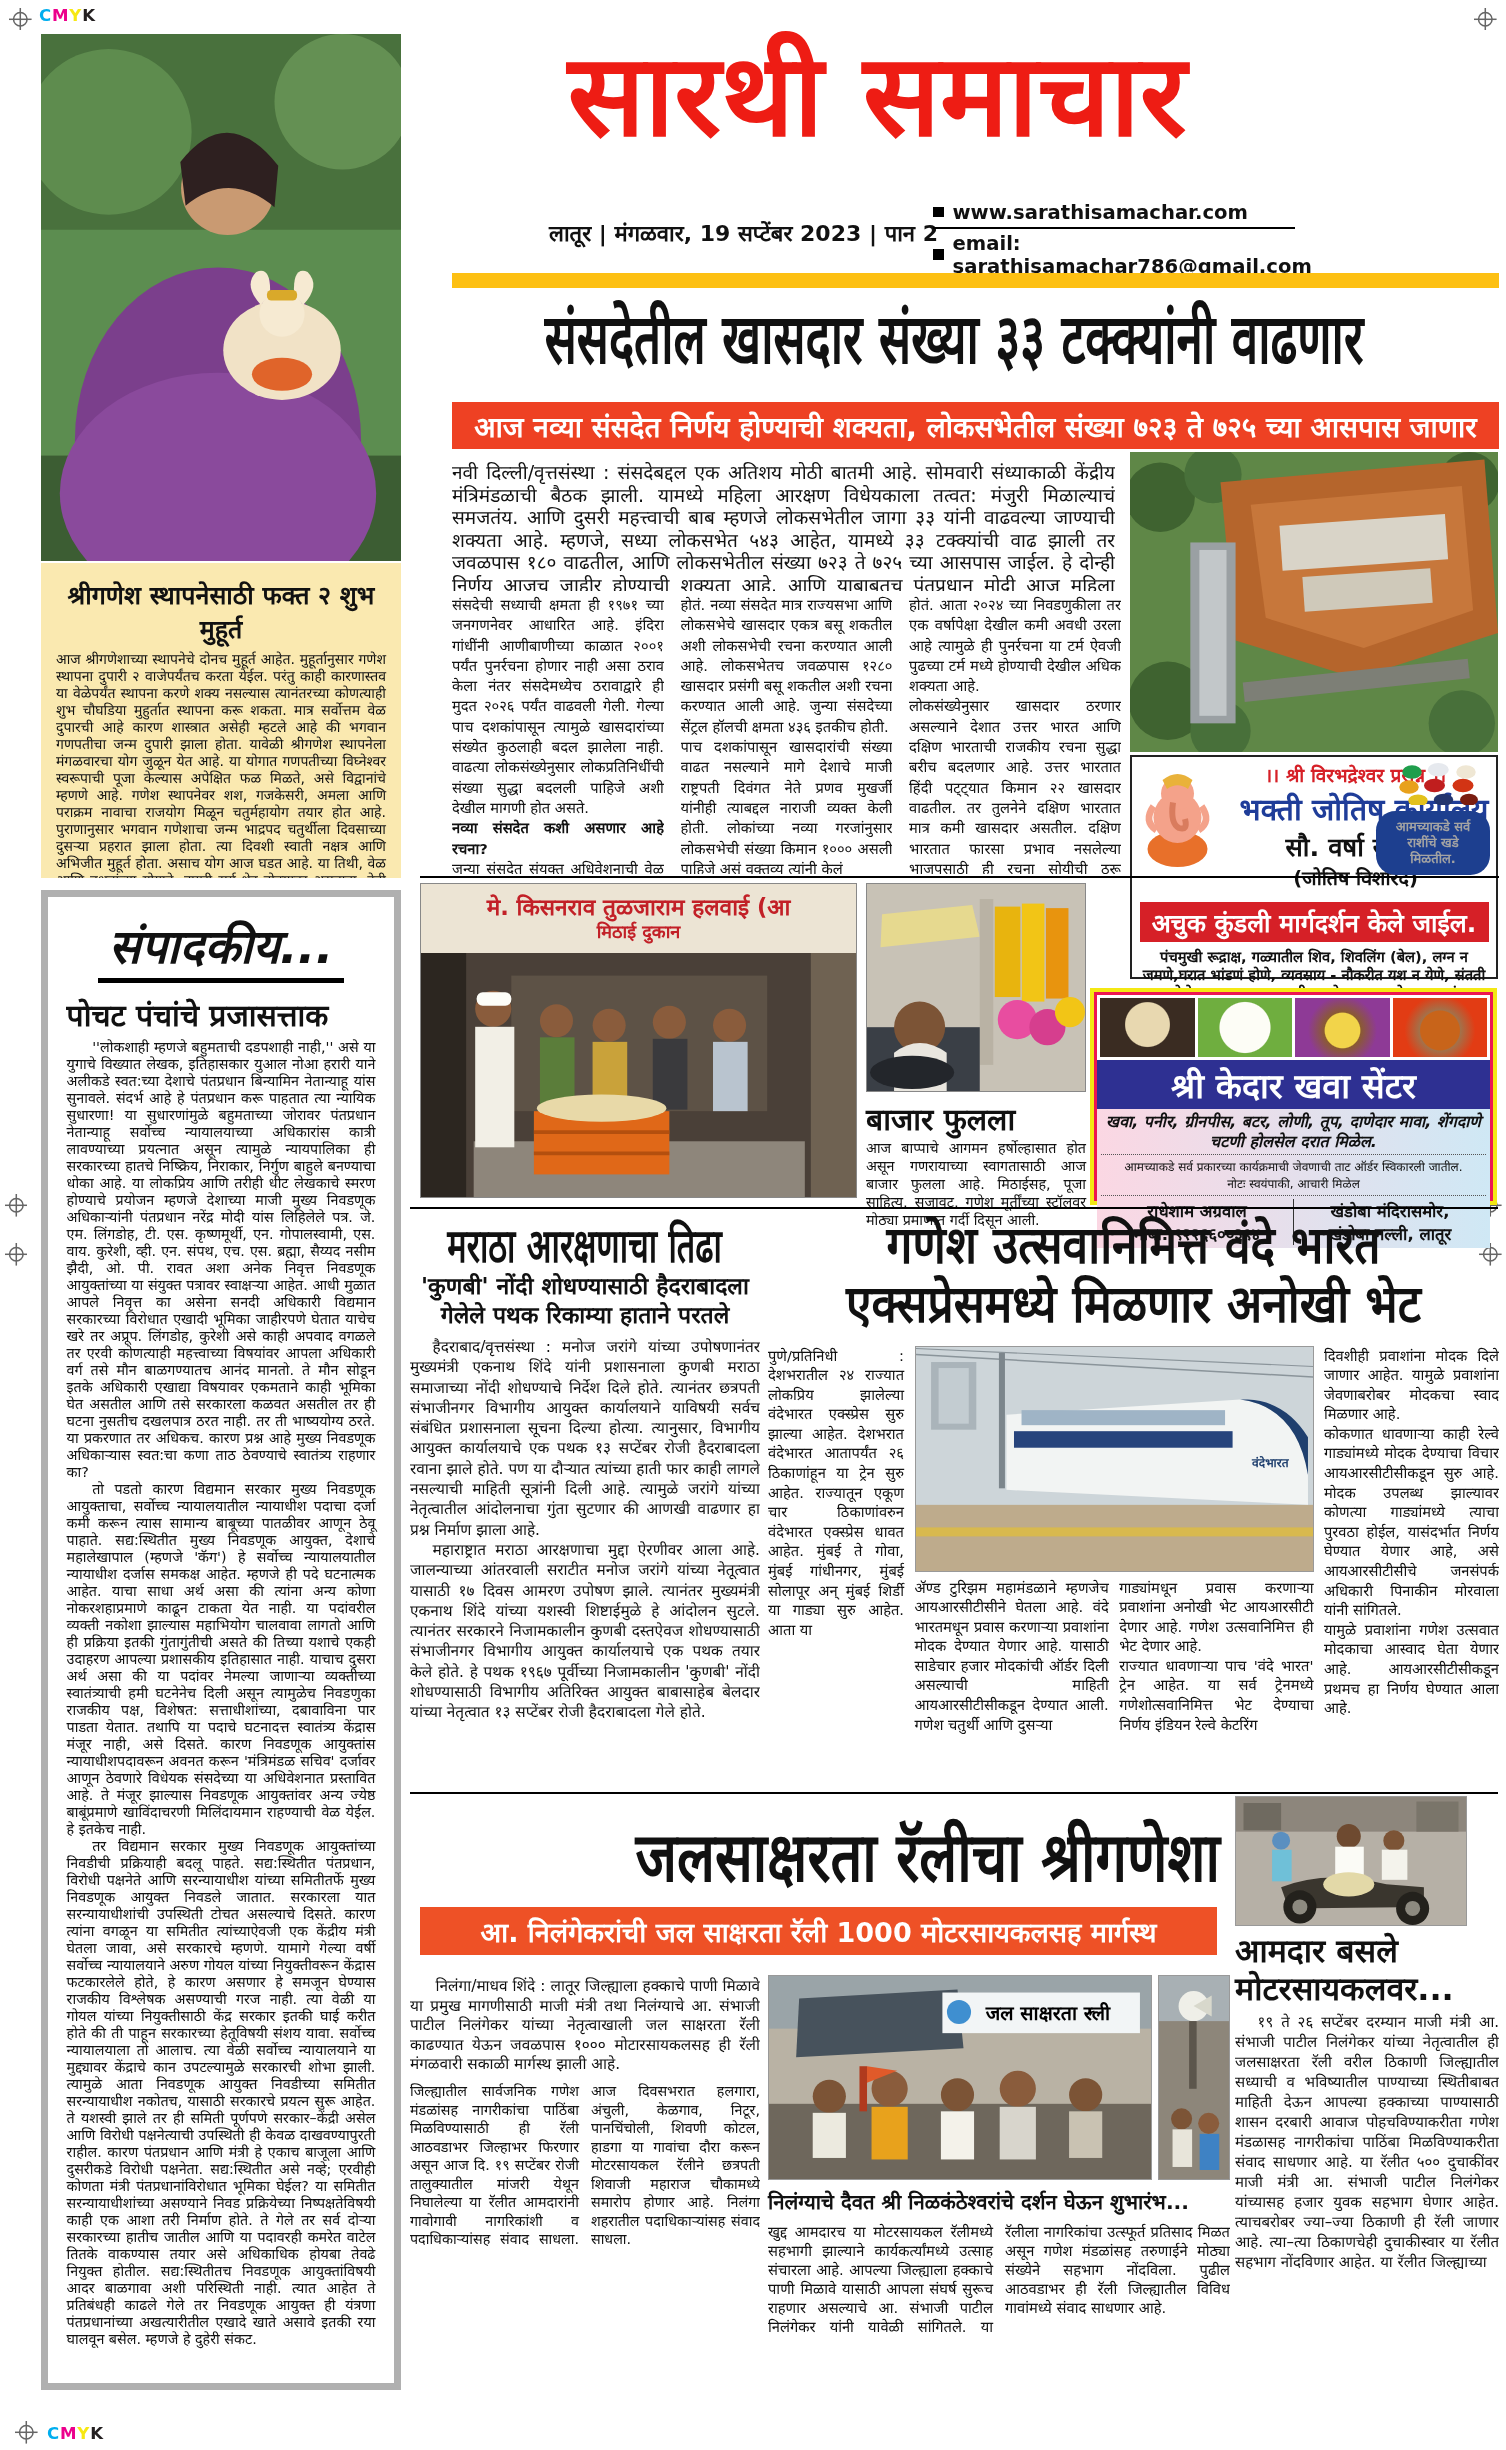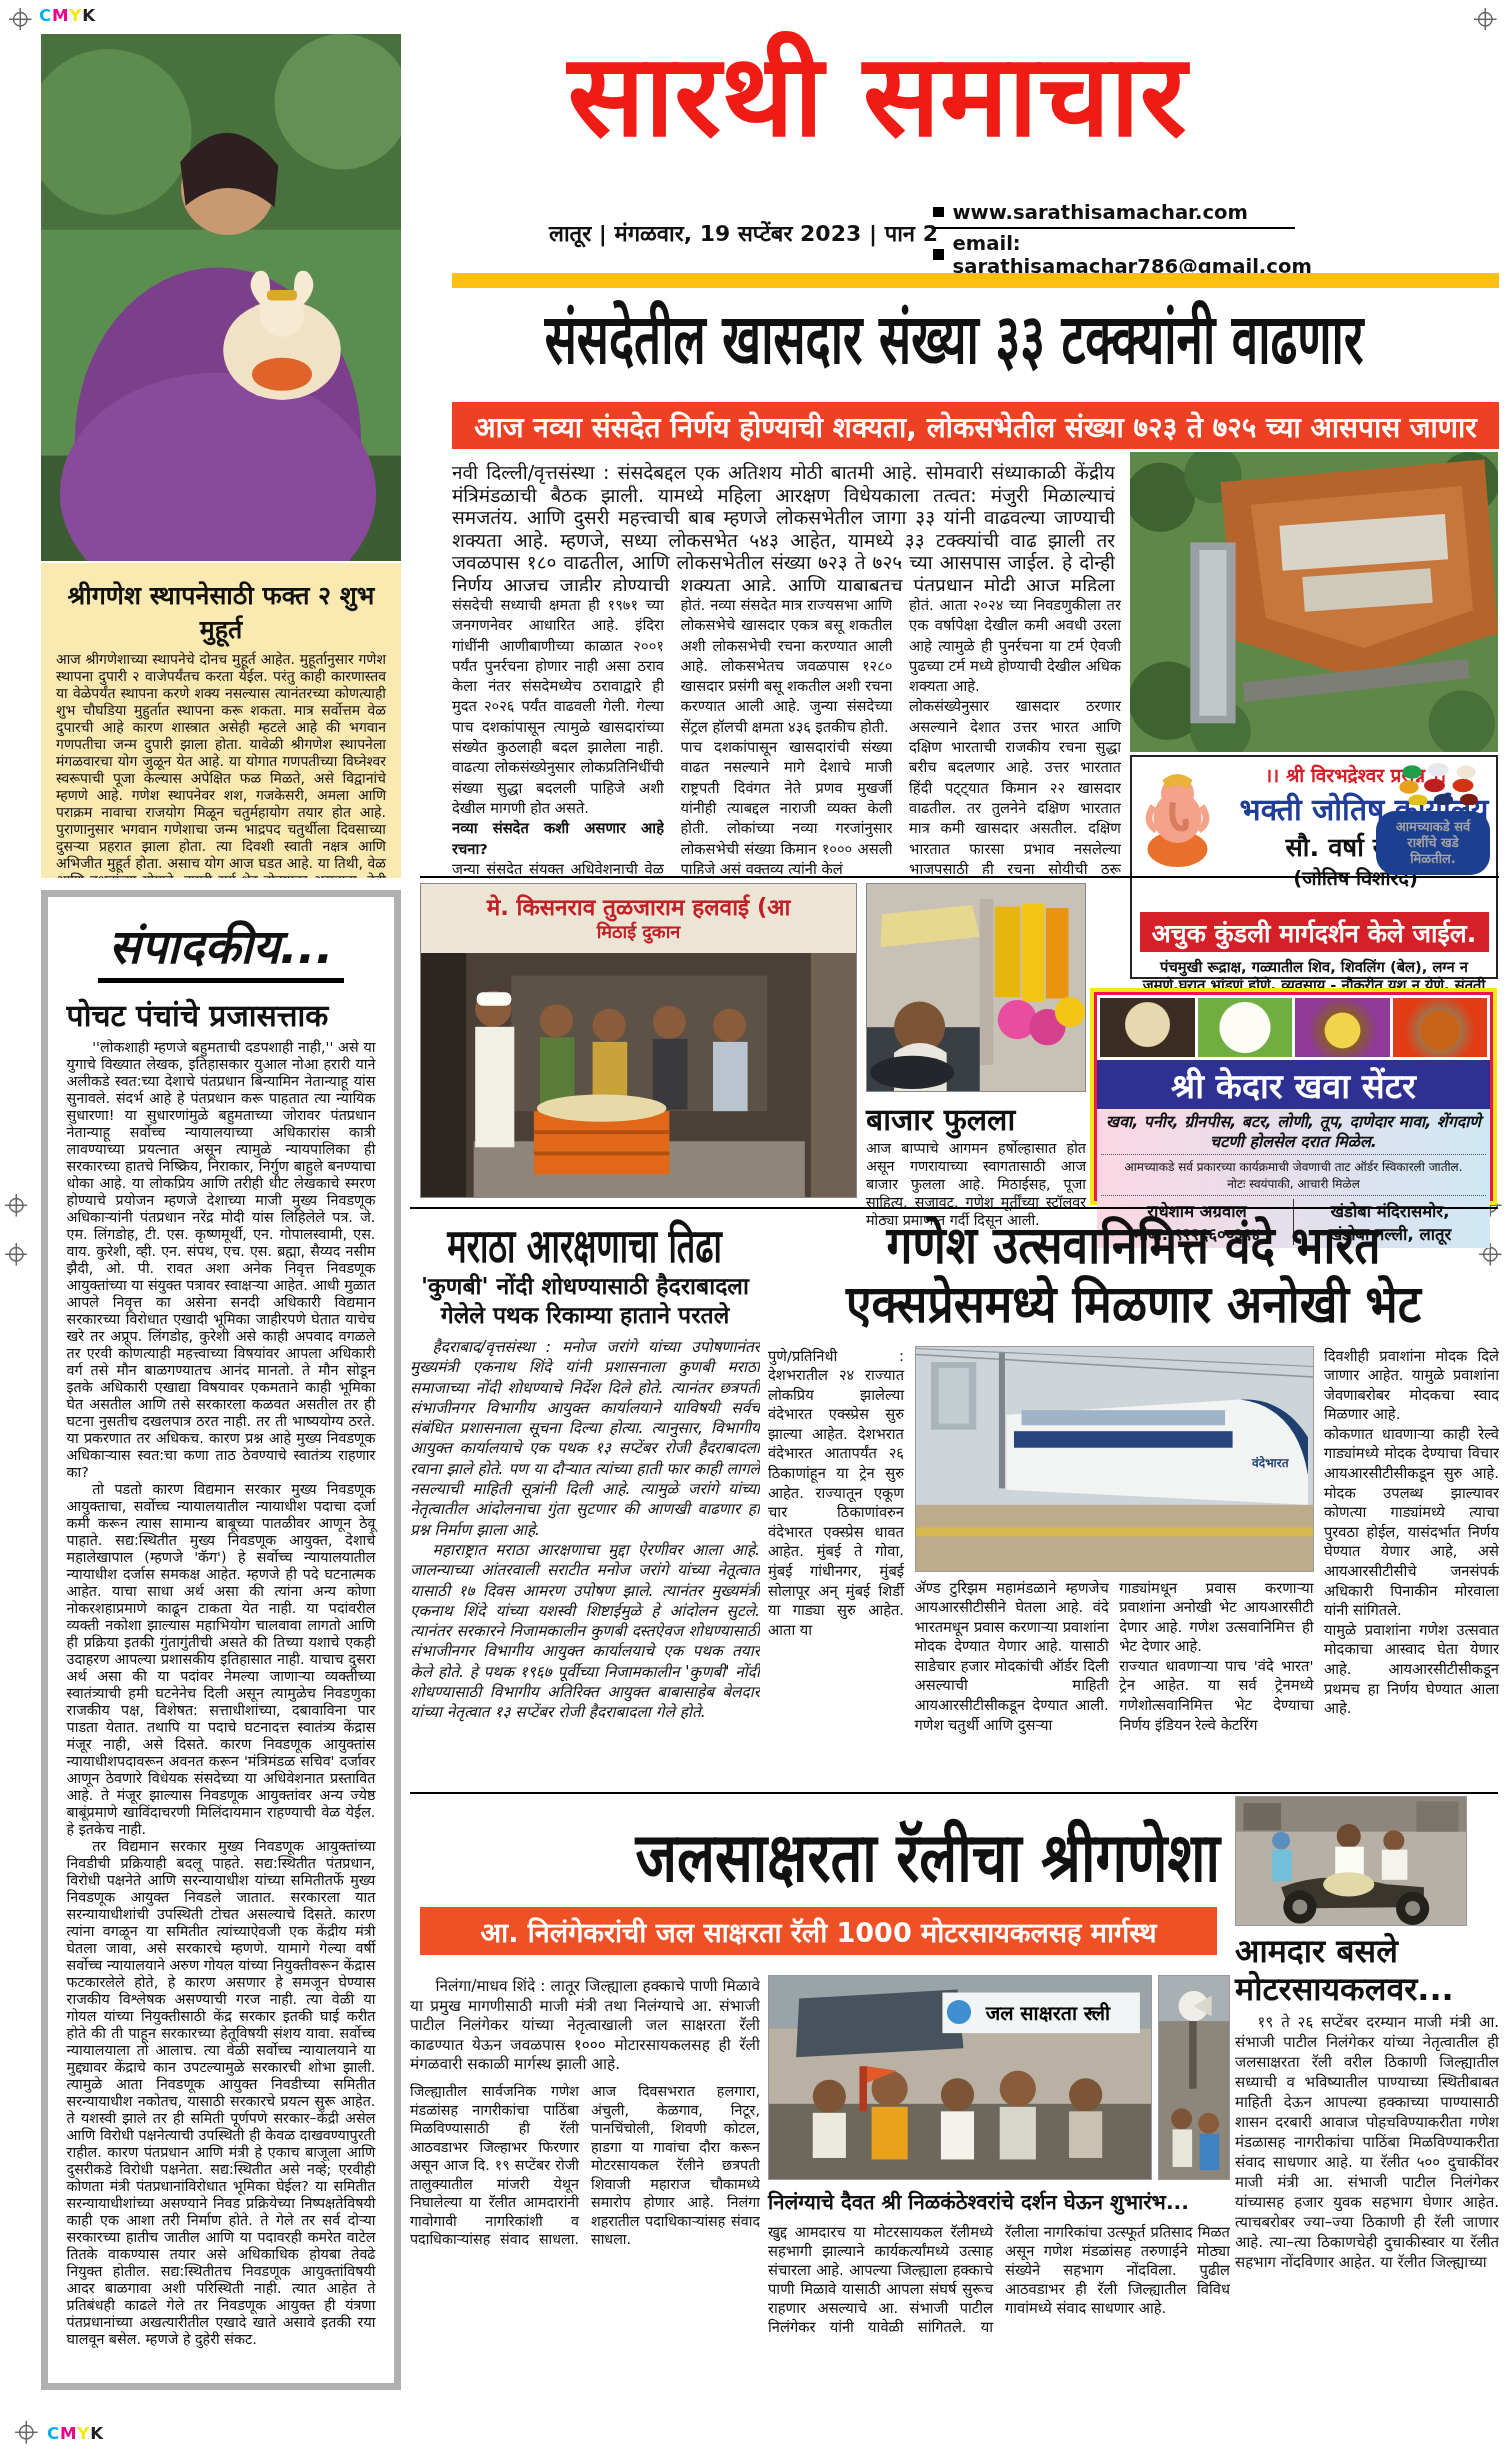--- a/index.html
+++ b/index.html
@@ -65,21 +65,21 @@
   .khl1{font-weight:bold;font-style:italic;font-size:16px;line-height:19.6px;}
   .khl2{font-weight:normal;font-size:12px;margin-top:3px;}
   .khdots{border-top:1.5px dotted #555;margin:3px 0;}
   .khfoot{display:flex;font-size:16.6px;font-weight:bold;}
   .khfoot>div{flex:1;padding:0 4.5px;}
   .khfoot .lft{border-right:1.5px solid #333;}
   
   .h2m{font-size:36px;font-weight:bold;white-space:nowrap;transform:scale(0.9,1.3);transform-origin:50% 50%;}
   .subm{font-size:23px;font-weight:bold;line-height:1.25;}
   .bodym{font-size:15.4px;line-height:20.3px;}
-  .bodym p{margin:0 0 0 0;text-indent:22.6px;font-style:italic;}
+  .bodym p{margin:0 0 0 0;text-indent:22.6px;}
   .h2v{font-size:47px;font-weight:bold;line-height:1.25;transform:scale(0.98,1.1);transform-origin:50% 50%;}
   .smalltxt{font-size:14.7px;line-height:19.6px;}
   .cols2{column-count:2;column-gap:12px;}
   
   .h2j{font-size:56px;font-weight:bold;white-space:nowrap;transform:scale(1,1.22);transform-origin:50% 50%;}
   .jalsub{background:#ee5126;color:#fff;font-weight:bold;font-size:27px;display:flex;align-items:center;justify-content:center;}
   .amdarhead{font-size:32px;font-weight:bold;line-height:1.18;}
   .thinrule{background:#000;}
   .banner-txt{color:#1f5fae;font-weight:bold;}
 </style>
@@ -261,21 +261,21 @@
           <ellipse cx="92" cy="12" rx="13" ry="9" fill="#efe7d4"></ellipse>
         <ellipse cx="16" cy="32" rx="13" ry="9" fill="#e8a11c"></ellipse>
           <ellipse cx="50" cy="30" rx="14" ry="9" fill="#c01e1e"></ellipse>
           <ellipse cx="88" cy="30" rx="14" ry="9" fill="#d23414"></ellipse>
         <ellipse cx="28" cy="50" rx="13" ry="8" fill="#e3c11c"></ellipse>
           <ellipse cx="62" cy="49" rx="13" ry="8" fill="#23356e"></ellipse>
           <ellipse cx="96" cy="49" rx="12" ry="8" fill="#7a1d10"></ellipse>
       </svg>
     </div>
     <div class="badge" style="position:absolute;right:6px;top:54px;width:96px">आमच्याकडे सर्व राशींचे खडे मिळतील.</div>
-    <div class="redband" style="margin-top:21px">अचुक कुंडली मार्गदर्शन केले जाईल.</div>
+    <div class="redband" style="margin-top:11px">अचुक कुंडली मार्गदर्शन केले जाईल.</div>
     <div class="astrobody">पंचमुखी रूद्राक्ष, गळ्यातील शिव, शिवलिंग (बेल), लग्न न जमणे,घरात भांडणं होणे, व्यवसाय - नौकरीत यश न येणे, संतती न होणे, घरात सतत आजारी रहाणे, आशा अनेक समस्यांवर मार्गदर्शन केले जाईल.</div>
     <div class="ygold">संपर्क :– ९९६०९३८६७७, ८२६३९६२७२८</div>
   </div>
 
   <div class="abs thinrule" style="left:420px;top:876px;width:1079px;height:2.3px"></div>
 
   <div class="abs ph" style="left:420px;top:883px;width:437px;height:315px;border:0.8px solid #888;box-sizing:border-box">
     <div style="height:69px;background:#ece4d4;display:flex;flex-direction:column;justify-content:center">
       <div class="signtxt" style="font-size:22.6px">मे. किसनराव तुळजाराम हलवाई (आ</div>
       <div class="signtxt" style="font-size:18px">मिठाई दुकान</div>

